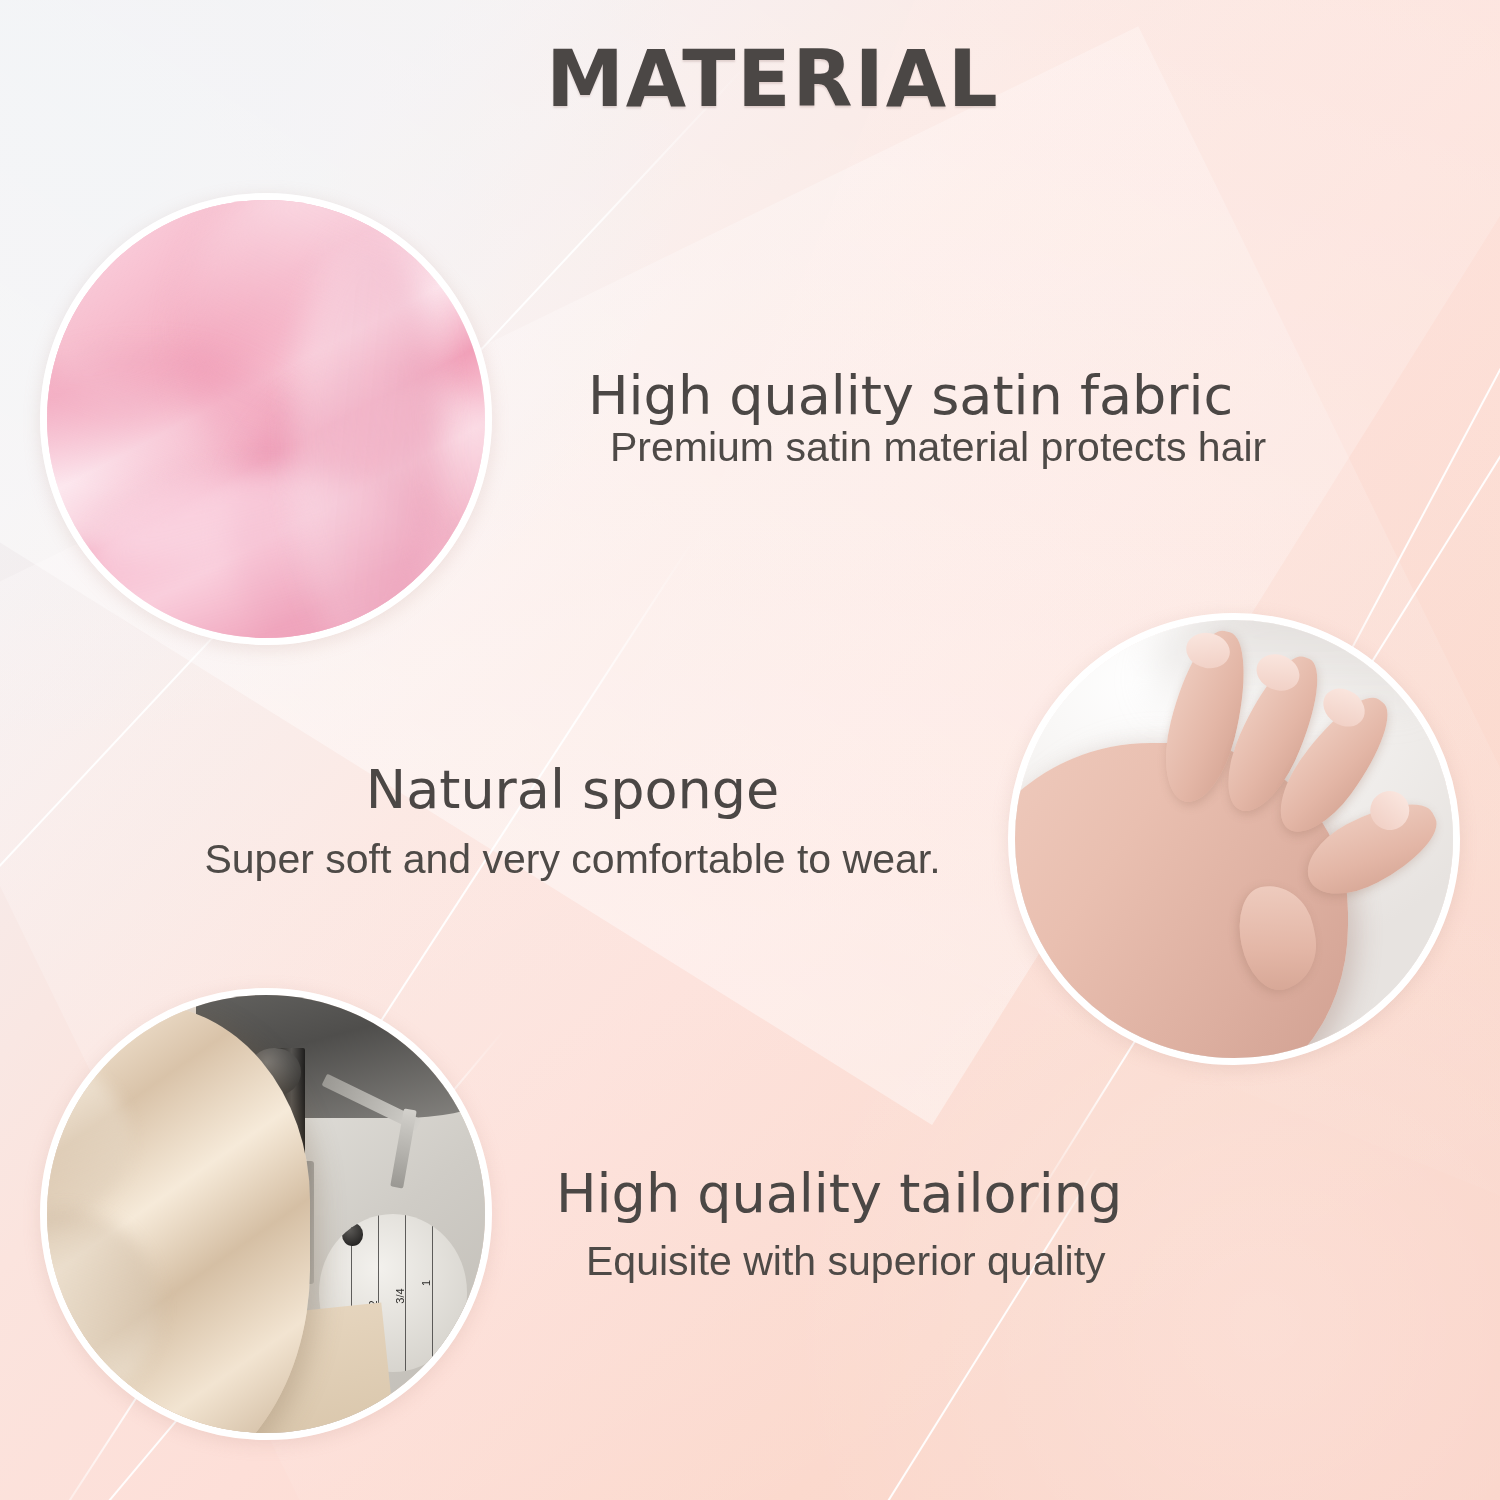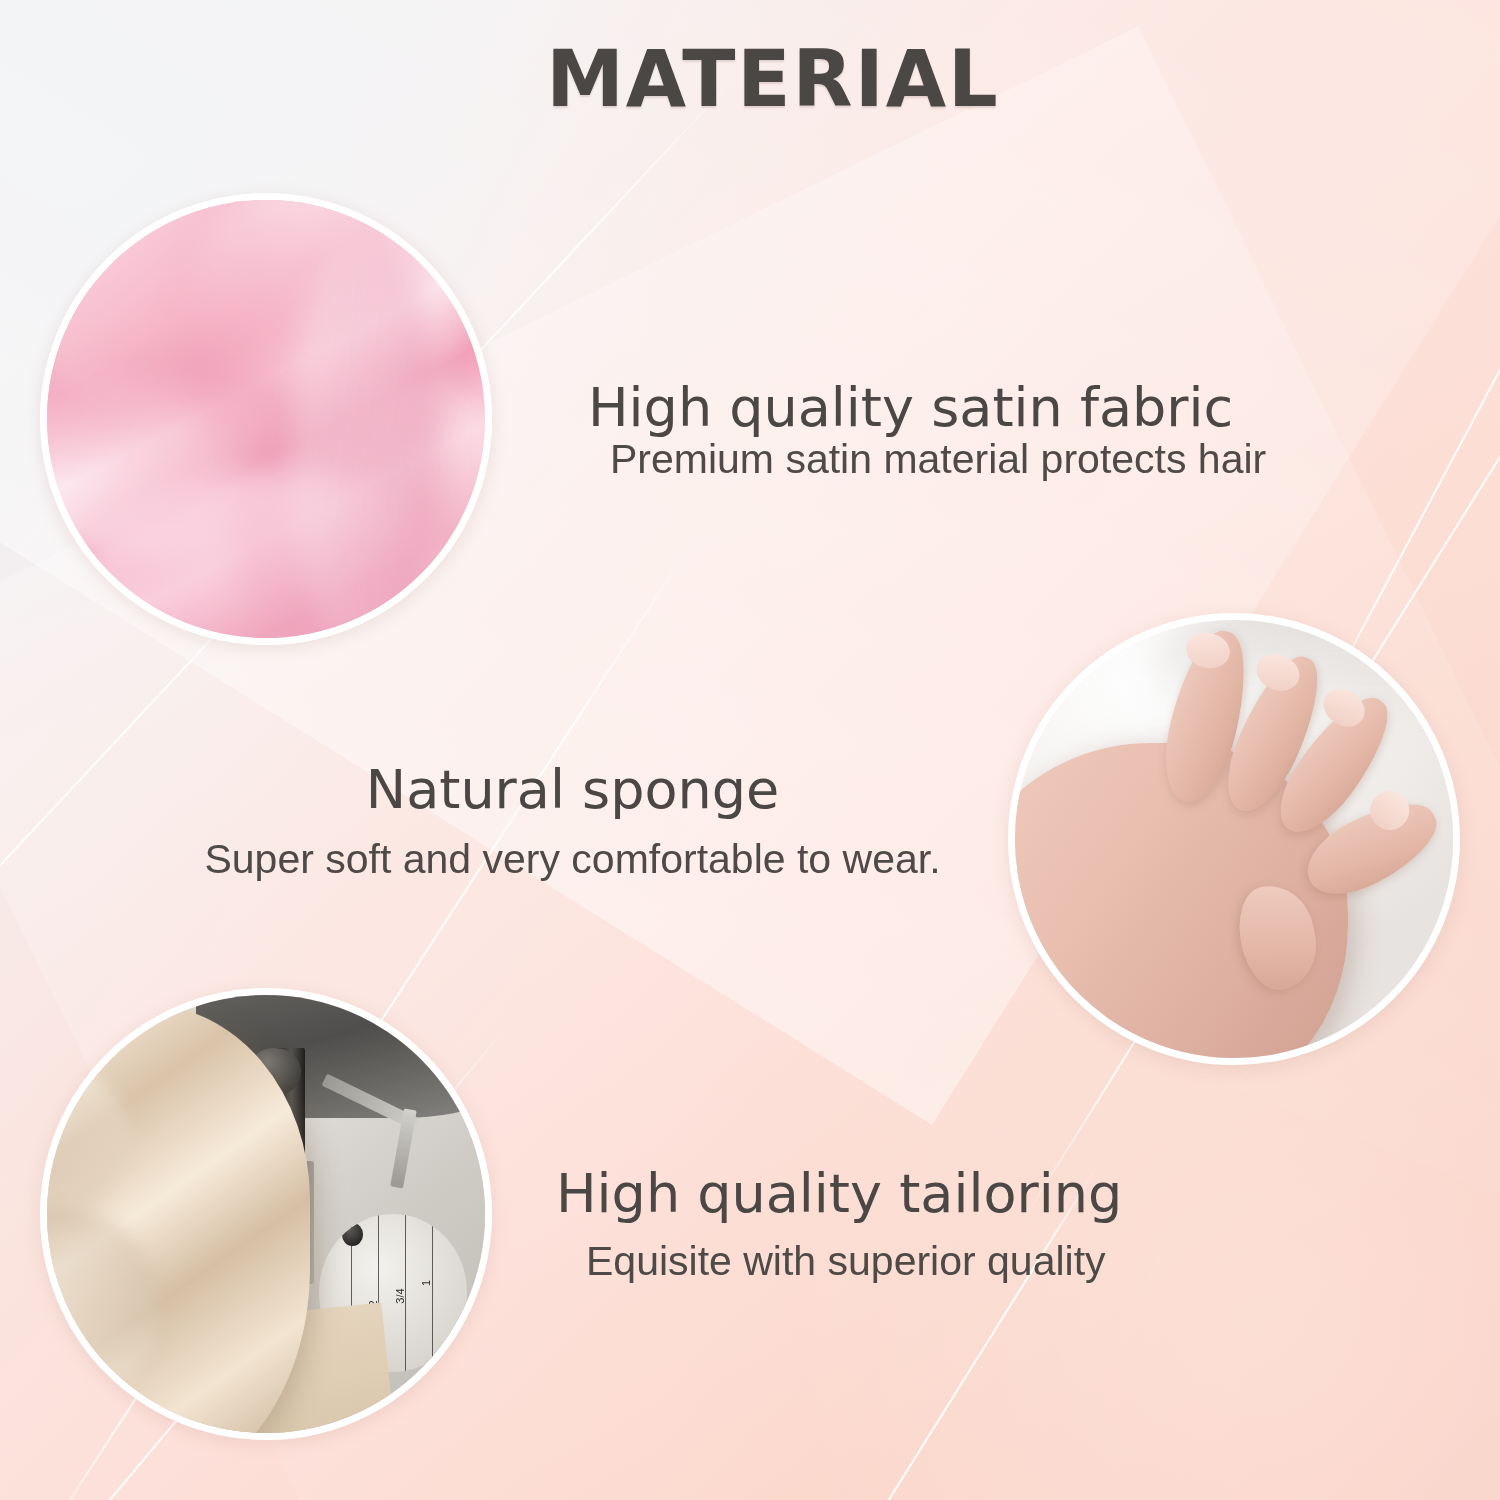--- a/index.html
+++ b/index.html
@@ -270,21 +270,21 @@
     line-height:1.05;
   }
   .subline {
     font-size:41px;
     color:#4e4a47;
     font-family:"Liberation Sans", sans-serif;
     white-space:nowrap;
     line-height:1.1;
   }
 
-  .block-1 { left:588px; top:380px; }
+  .block-1 { left:588px; top:368px; }
   .block-1 .subline { margin-left:22px; }
 
   .block-2 { left:185px; top:762px; width:775px; }
   .block-2 .headline { text-align:center; }
   .block-2 .subline  { text-align:center; margin-top:18px; }
 
   .block-3 { left:556px; top:1166px; }
   .block-3 .subline { margin-top:16px; margin-left:30px; }
 </style>
 </head>

